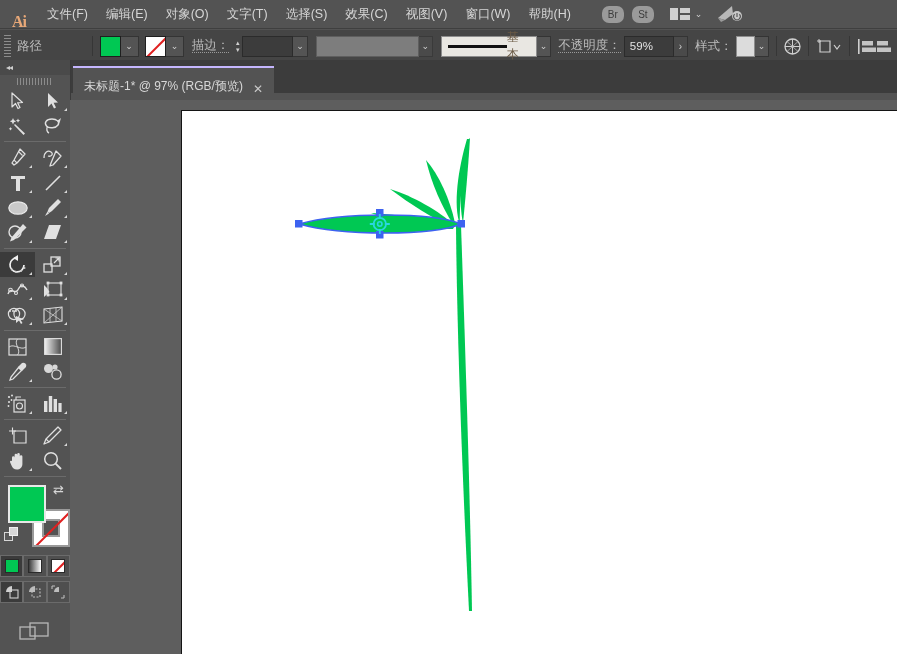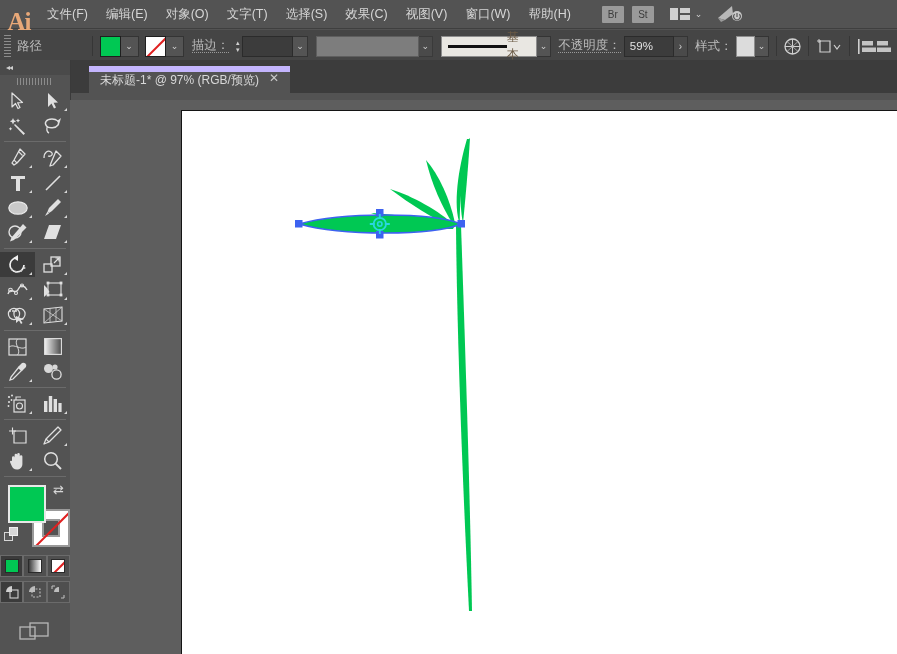--- a/index.html
+++ b/index.html
@@ -12,33 +12,33 @@
   #app{position:relative;width:897px;height:654px;}
 
   
   .menubar{
     position:absolute;left:0;top:0;width:897px;height:28px;
     background:#535353;border-bottom:1px solid #3f3f3f;
     display:flex;align-items:center;
   }
   .ai-logo{
     width:38px;height:36px;display:flex;align-items:center;justify-content:center;
-    color:#e8a878;font-size:25px;font-weight:bold;font-family:"Liberation Serif",serif;
+    color:#e8a878;font-size:16px;font-weight:bold;font-family:"Liberation Serif",serif;
     letter-spacing:-1px;
     margin-top:16px;
   }
   .menu-item{
     padding:0 9px;height:28px;line-height:28px;color:#d6d6d6;font-size:12.5px;
     white-space:nowrap;cursor:default;
   }
   .mb-spacer{flex:0 0 18px;}
   .mb-btn{
     margin:8px 4px;width:22px;height:17px;background:#9a9a9a;color:#3c3c3c;
     font-size:10px;display:flex;align-items:center;justify-content:center;
-    border-radius:1px;font-family:"Liberation Sans",sans-serif;
+    border-radius:7px;font-family:"Liberation Sans",sans-serif;
   }
   .mb-arrange{margin-left:12px;display:flex;align-items:center;gap:5px;}
   .arr-ico{width:20px;height:14px;display:block;}
   .caret{color:#cfcfcf;font-size:9px;line-height:1;}
   .mb-rocket{margin-left:14px;display:flex;align-items:center;}
 
   
   .ctrlbar{
     position:absolute;left:0;top:30px;width:897px;height:32px;
     background:#454545;border-bottom:1px solid #2f2f2f;
@@ -98,22 +98,22 @@
   .stylefield{
     width:24px;height:21px;background:#dcdcdc;border:1px solid #8d8d8d;box-sizing:border-box;
   }
   .iconbtn{width:22px;height:22px;display:flex;align-items:center;justify-content:center;}
 
   
   .tabbar{
     position:absolute;left:70px;top:60px;width:827px;height:40px;background:#3c3c3c;
   }
   .doctab{
-    position:absolute;left:19px;top:6px;height:27px;background:#535353;
-    display:flex;align-items:flex-start;padding:0 11px;border-top:6px solid #c4b5fd;
+    position:absolute;left:3px;top:6px;height:27px;background:#535353;
+    display:flex;align-items:flex-end;padding:0 11px;border-top:2px solid #c4b5fd;
   }
   .doctab-title{color:#d8d8d8;font-size:12px;white-space:nowrap;}
   .doctab-close{color:#c9c9c9;font-size:12px;margin-left:10px;line-height:1;}
   .tab-underrow{position:absolute;left:0;top:33px;width:827px;height:7px;background:#535353;}
 
   
   .toolbar{
     position:absolute;left:0;top:60px;width:70px;height:594px;background:#535353;
     border-right:1px solid #3a3a3a;
   }

